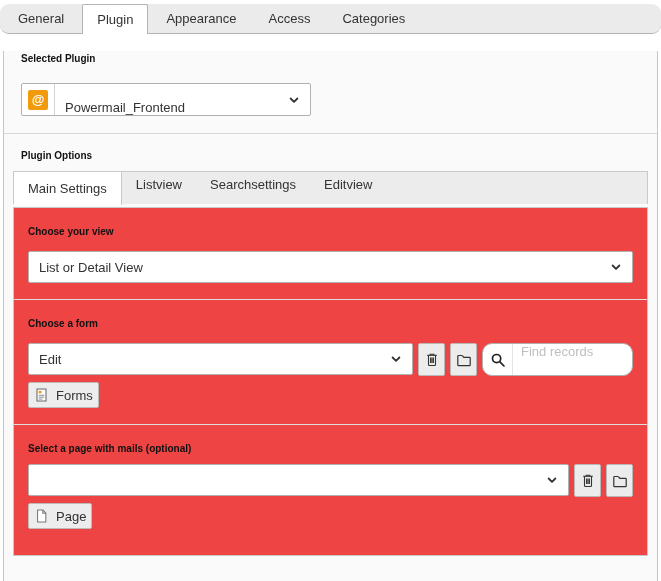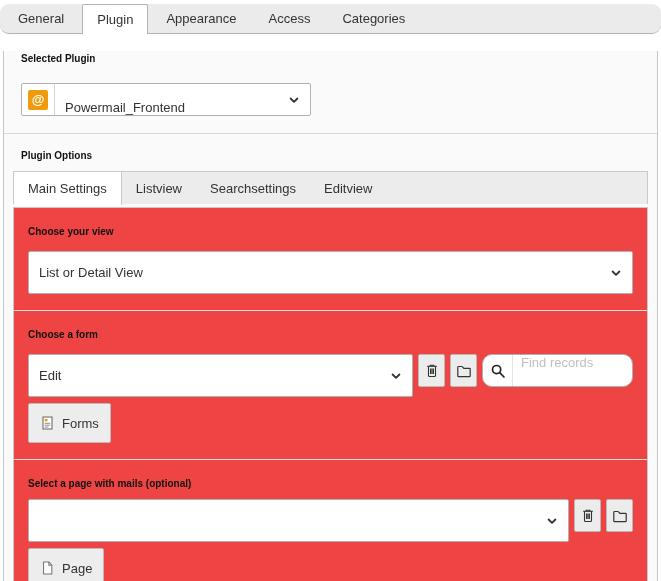--- a/index.html
+++ b/index.html
@@ -48,41 +48,41 @@
   }
   .pm-badge{
     width:20px;height:20px;border-radius:2px;display:flex;align-items:center;justify-content:center;
     color:#fff;font-weight:bold;font-size:13px;line-height:20px;
   }
   .combo-val{flex:1;padding:0 10px;color:#333;margin-top:16px;}
   .chev{flex:0 0 auto;margin-right:10px;display:flex;align-items:center;}
   
   .subtabs{
     margin:0 9px;height:33px;box-sizing:border-box;
-    display:flex;align-items:center;
+    display:flex;align-items:flex-start;
     background:#ececec;border:1px solid #c9c9c9;border-bottom:none;
     position:relative;
   }
   .subtab{
     height:24px;box-sizing:border-box;display:flex;align-items:center;
     padding:0 14px;color:#333;cursor:pointer;white-space:nowrap;
   }
   .subtab.active{
     height:33px;margin-bottom:-1px;background:#fff;
     border-right:1px solid #c9c9c9;position:relative;z-index:2;
   }
   .subpanel{
     margin:3px 9px;background:#ef4444;border:1px solid #c9c9c9;box-sizing:border-box;
   }
   .subsection{padding:16px 14px;border-bottom:1px solid #dddddd;}
   .subsection.last{border-bottom:none;padding-bottom:26px;}
   .subsection .h{color:#111;}
   
   .selectbox{
-    height:43px;box-sizing:border-box;background:#fff;
+    height:32px;box-sizing:border-box;background:#fff;
     border:1px solid #b1b1b1;border-radius:2px;
     display:flex;align-items:center;cursor:pointer;
   }
   .selectbox .val{flex:1;padding:0 10px;color:#333;white-space:nowrap;overflow:hidden;}
   .mt12{margin-top:12px;}
   .mt8{margin-top:8px;}
   .row{display:flex;gap:5px;align-items:stretch;}
   .row .selectbox{flex:1;}
   .icon-btn{
     flex:0 0 27px;width:27px;height:33px;box-sizing:border-box;
@@ -97,22 +97,22 @@
   .search-icon-cell{
     flex:0 0 30px;height:100%;display:flex;align-items:center;justify-content:center;
     border-right:1px solid #e3e3e3;box-sizing:border-box;
   }
   .search-group input{
     flex:1;min-width:0;border:none;outline:none;background:transparent;
     font-family:inherit;font-size:13px;color:#333;padding:0 8px;
   }
   .search-group input::placeholder{color:#bfbfbf;}
   .wizard-btn{
-    margin-top:6px;height:40px;box-sizing:border-box;
-    display:inline-flex;align-items:center;gap:7px;padding:0 11px;
+    margin-top:6px;height:26px;box-sizing:border-box;
+    display:inline-flex;align-items:center;gap:7px;padding:0 5px;
     background:#ededed;border:1px solid #bbbbbb;border-radius:2px;
     font-family:inherit;font-size:13px;color:#333;cursor:pointer;
   }
   svg{display:block;}
 </style>
 </head>
 <body>
 
 <div class="tabbar">
   <div class="tab">General</div>

